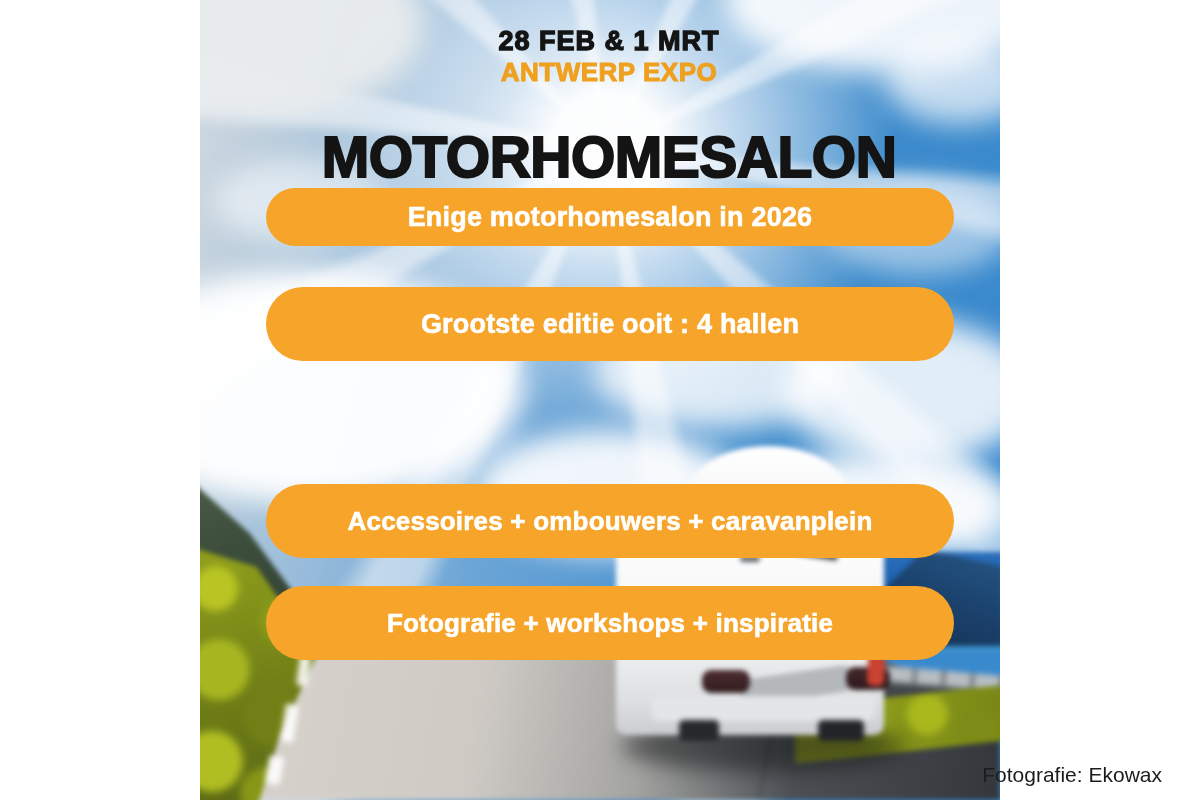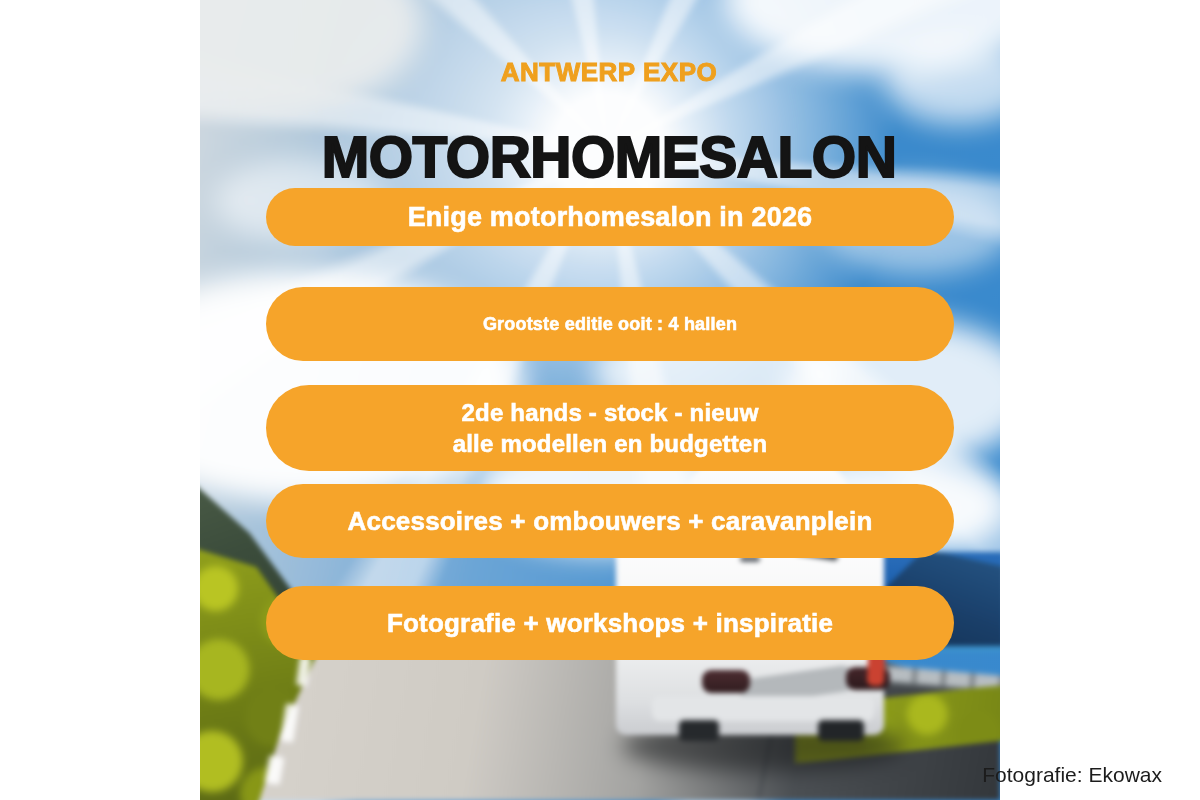--- a/index.html
+++ b/index.html
@@ -121,21 +121,21 @@
     font-size:57px;font-weight:900;color:#141414;letter-spacing:-.5px;
     -webkit-text-stroke:2px #141414;
   }
   .pill{
     position:absolute;left:66px;width:688px;border-radius:44px;
     display:flex;flex-direction:column;justify-content:center;align-items:center;
     color:#ffffff;font-weight:700;text-align:center;
     -webkit-text-stroke:.6px #ffffff;letter-spacing:.2px;
   }
   .pill-1{top:188px;height:58px;font-size:27px;}
-  .pill-2{top:287px;height:74px;font-size:18px;}
+  .pill-2{top:287px;height:74px;font-size:27px;}
   .pill-3{top:385px;height:86px;font-size:24px;line-height:31px;}
   .pill-4{top:484px;height:74px;font-size:26px;}
   .pill-5{top:586px;height:74px;font-size:26px;}
   .photo-credit{
     position:absolute;right:38px;bottom:13px;font-size:21px;color:#1c1c1c;
   }
 </style>
 </head>
 <body>
 
@@ -180,33 +180,30 @@
     <div class="rv-swoosh"></div>
     <div class="rv-tail-l"></div>
     <div class="rv-tail-r"></div>
     <div class="rv-red"></div>
     <div class="rv-bumper"></div>
     <div class="rv-wheel-l"></div>
     <div class="rv-wheel-r"></div>
   </div>
 
   <div class="overlay">
+    <div class="date-line" style="color: rgb(20, 20, 20);">28 FEB &amp; 1 MRT</div>
     <div class="venue-line" style="color: rgb(239, 160, 30);">ANTWERP EXPO</div>
     <div class="title-line" style="color: rgb(20, 20, 20); margin-top: 44px;">MOTORHOMESALON</div>
 
     <div class="pill pill-1" style="background: rgb(246, 164, 42); color: rgb(255, 255, 255);">
       <span>Enige motorhomesalon in 2026</span>
     </div>
     <div class="pill pill-2" style="background: rgb(246, 164, 42); color: rgb(255, 255, 255);">
       <span>Grootste editie ooit : 4 hallen</span>
     </div>
-    <div class="pill pill-3" style="background: rgb(246, 164, 42); color: rgb(255, 255, 255);">
-      <span>2de hands - stock - nieuw</span>
-      <span>alle modellen en budgetten</span>
-    </div>
     <div class="pill pill-4" style="background: rgb(246, 164, 42); color: rgb(255, 255, 255);">
       <span>Accessoires + ombouwers + caravanplein</span>
     </div>
     <div class="pill pill-5" style="background: rgb(246, 164, 42); color: rgb(255, 255, 255);">
       <span>Fotografie + workshops + inspiratie</span>
     </div>
   </div>
 </div>
 
 <div class="photo-credit">Fotografie: Ekowax</div>

